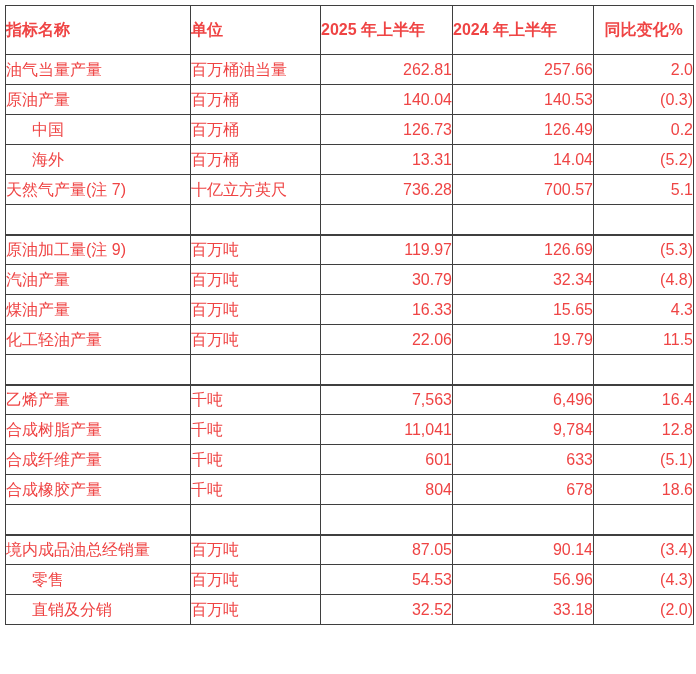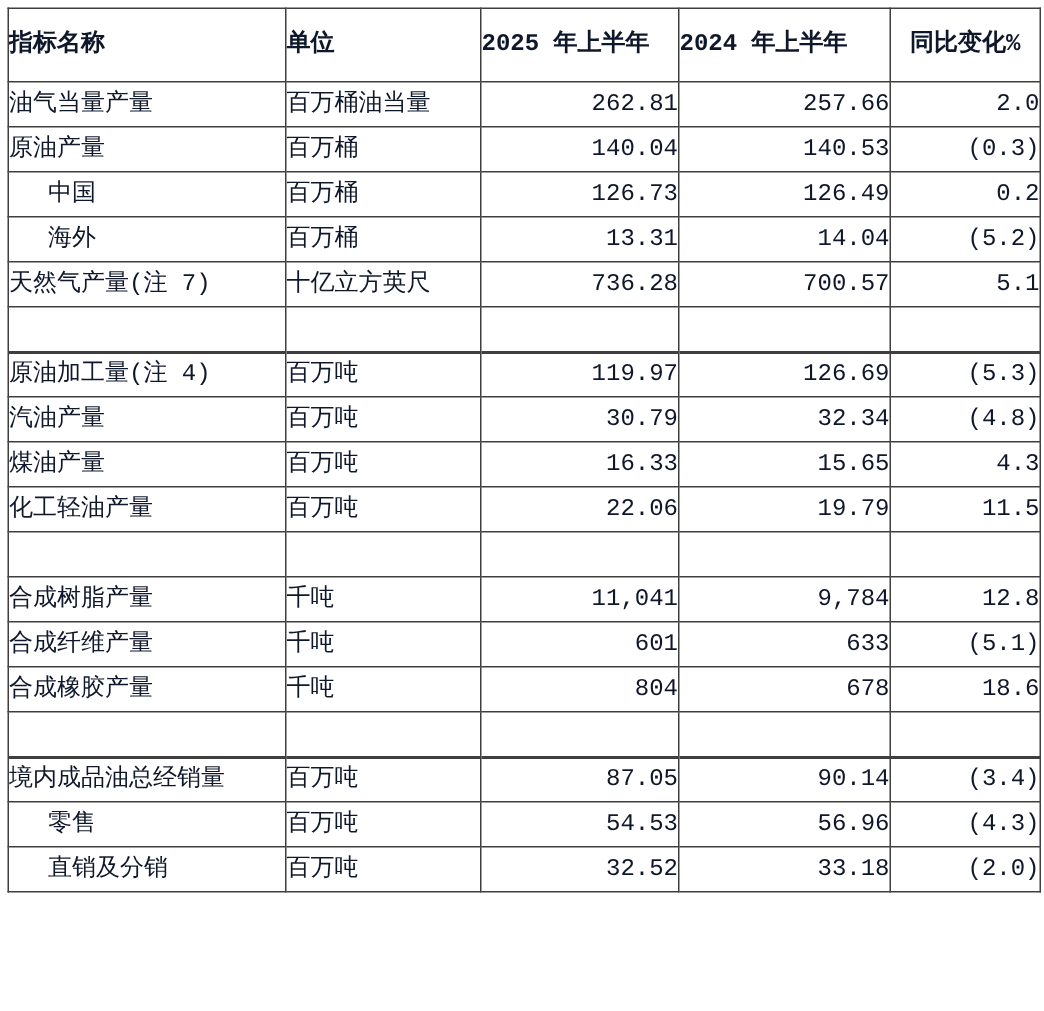--- a/index.html
+++ b/index.html
@@ -6,22 +6,22 @@
     margin: 0;
     padding: 0;
     background: #ffffff;
   }
   .page {
     width: 696px;
     height: 674px;
     box-sizing: border-box;
     padding: 5px 4px 2px 5px;
     background: #ffffff;
-    font-family: Liberation Mono, monospace;
-    color: #0f172a;
+    font-family: Liberation Sans, sans-serif;
+    color: #ef4444;
   }
   table.data-table {
     border-collapse: collapse;
     table-layout: fixed;
     width: 688px;
   }
   .data-table th, .data-table td {
     border: 1px solid #3f3f3f;
     font-size: 16px;
     line-height: 1.1;
@@ -107,21 +107,21 @@
           <td class="c-num">5.1</td>
         </tr>
         <tr>
           <td class="c-name"></td>
           <td class="c-unit"></td>
           <td class="c-num"></td>
           <td class="c-num"></td>
           <td class="c-num"></td>
         </tr>
         <tr class="section-start">
-          <td class="c-name">原油加工量(注 4)</td>
+          <td class="c-name">原油加工量(注 9)</td>
           <td class="c-unit">百万吨</td>
           <td class="c-num">119.97</td>
           <td class="c-num">126.69</td>
           <td class="c-num">(5.3)</td>
         </tr>
         <tr>
           <td class="c-name">汽油产量</td>
           <td class="c-unit">百万吨</td>
           <td class="c-num">30.79</td>
           <td class="c-num">32.34</td>
@@ -140,20 +140,27 @@
           <td class="c-num">22.06</td>
           <td class="c-num">19.79</td>
           <td class="c-num">11.5</td>
         </tr>
         <tr>
           <td class="c-name"></td>
           <td class="c-unit"></td>
           <td class="c-num"></td>
           <td class="c-num"></td>
           <td class="c-num"></td>
+        </tr>
+        <tr class="section-start">
+          <td class="c-name">乙烯产量</td>
+          <td class="c-unit">千吨</td>
+          <td class="c-num">7,563</td>
+          <td class="c-num">6,496</td>
+          <td class="c-num">16.4</td>
         </tr>
         <tr>
           <td class="c-name">合成树脂产量</td>
           <td class="c-unit">千吨</td>
           <td class="c-num">11,041</td>
           <td class="c-num">9,784</td>
           <td class="c-num">12.8</td>
         </tr>
         <tr>
           <td class="c-name">合成纤维产量</td>

